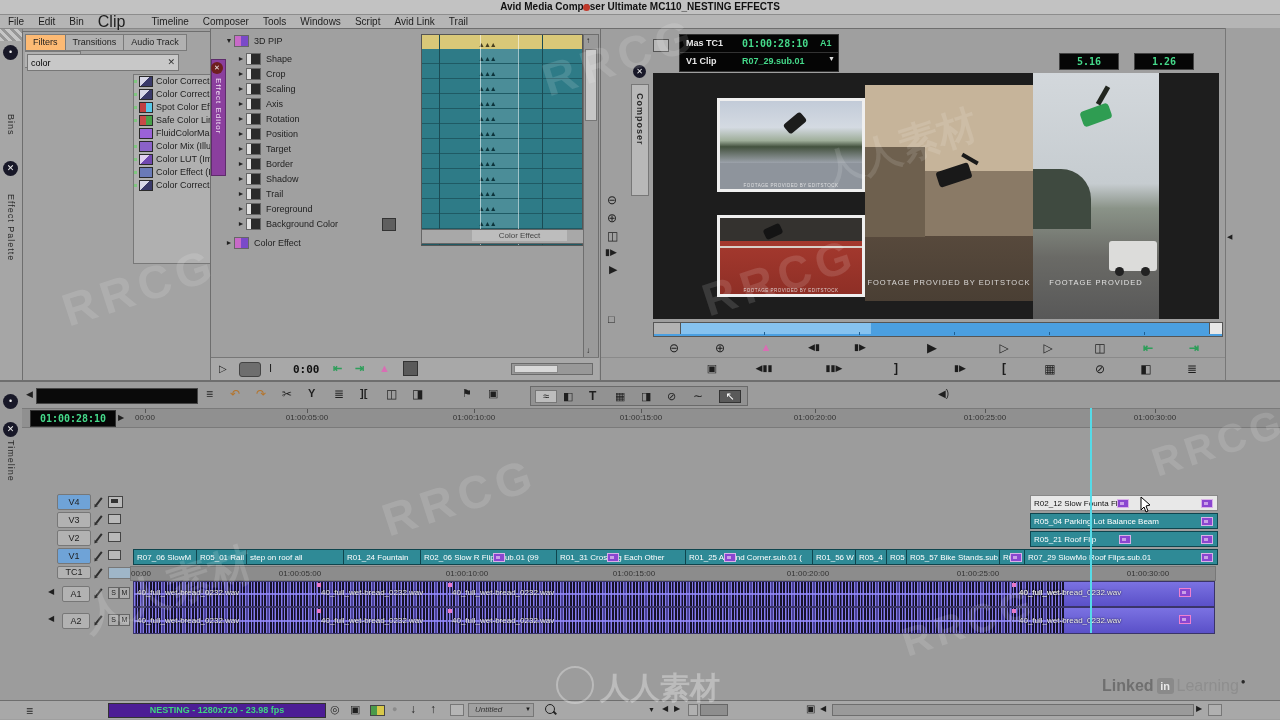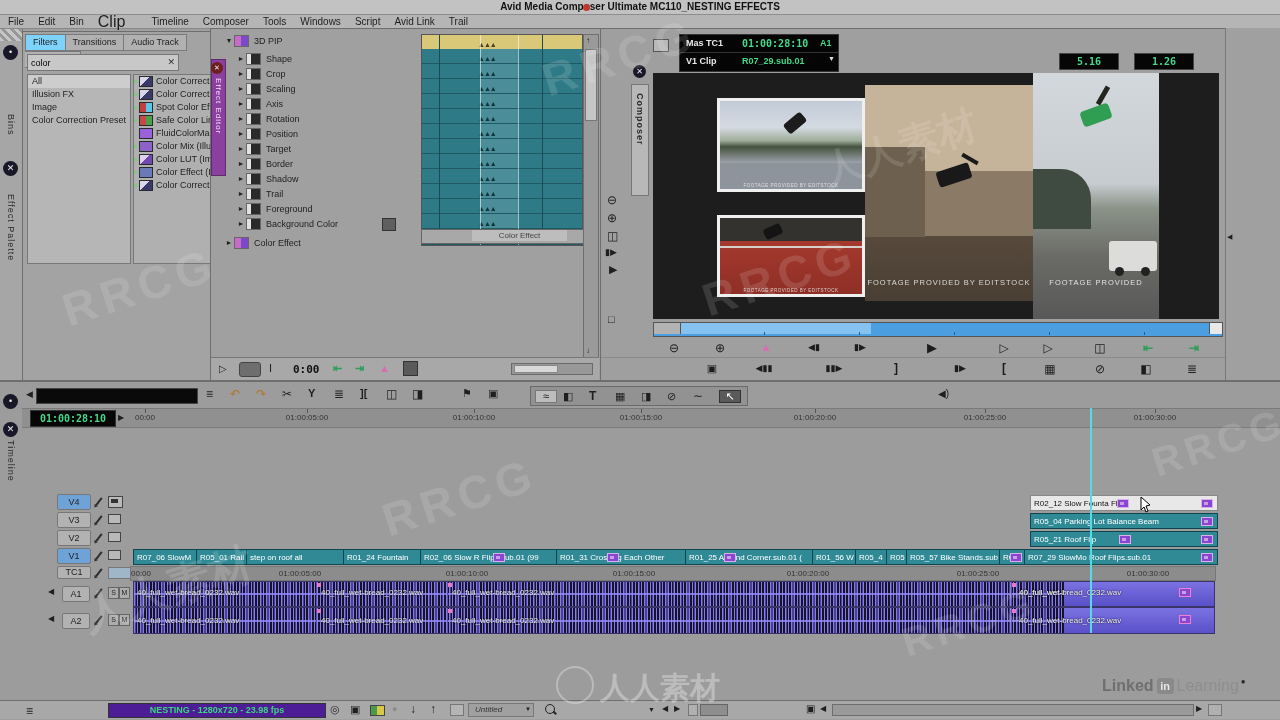--- a/index.html
+++ b/index.html
@@ -80,34 +80,28 @@
   <div class="circle-btn" style="left:3px;top:16px">
     <span>•</span></div>
   <div class="vtext abs" style="left:6px;top:85px">Bins</div>
   <div class="circle-btn" style="left:3px;top:132px">
     <span>✕</span></div>
   <div class="vtext abs" style="left:6px;top:165px">Effect Palette</div>
 </div>
 
 <div class="panel" style="left:22px;top:31px;width:188px;height:349px;overflow:hidden">
   <div class="abs" style="left:2px;top:2px;width:200px;height:16px">
-    <span class="tab" style="background:#7dd3fc;border-left:1px solid #7a7a7a">Filters</span>
+    <span class="tab" style="background:#fdba74;border-left:1px solid #7a7a7a">Filters</span>
     <span class="tab">Transitions</span>
     <span class="tab">Audio Track</span>
     <span class="tab">Audio Clip</span>
   </div>
   <div class="abs" style="left:4px;top:22px;width:150px;height:15px;background:#c8c8c8;border:1px solid #777">
     <input style="position: absolute; left: 1px; top: 1px; width: 128px; height: 11px; border: none; background: transparent; font-size: 9px; outline: none;" value="color">
     <span class="abs" style="right:3px;top:2px;font-size:9px;color:#333">✕</span>
-  </div>
-  <div class="abs" style="left:4px;top:42px;width:102px;height:188px;background:#b6b6b6;border:1px solid #787878">
-    <div class="list-item" style="background:#cdcdcd">All</div>
-    <div class="list-item">Illusion FX</div>
-    <div class="list-item">Image</div>
-    <div class="list-item">Color Correction Preset</div>
   </div>
   <div class="abs" style="left:110px;top:42px;width:76px;height:188px;background:#b0b0b0;border:1px solid #787878;overflow:hidden">
     <div class="fx-row">
         <span class="gdot"></span>
         <span class="fx-ico" style="background:linear-gradient(135deg,#d8d8e8 45%,#3a3a6a 45%)"></span>
         <span>Color Correction F</span>
       </div>
     <div class="fx-row">
         <span class="gdot"></span>
         <span class="fx-ico" style="background:linear-gradient(135deg,#d8d8e8 45%,#3a3a6a 45%)"></span>

